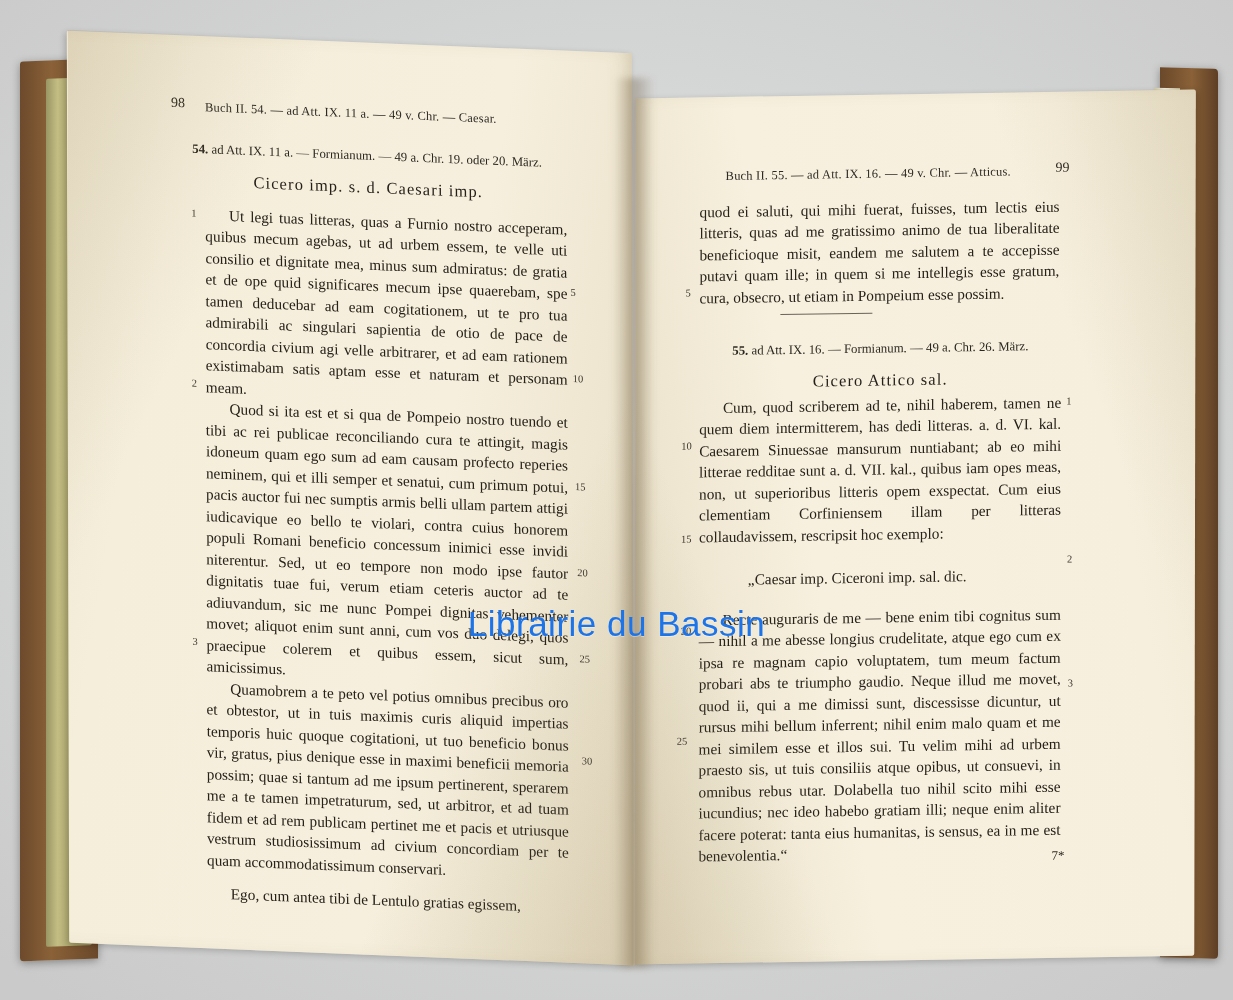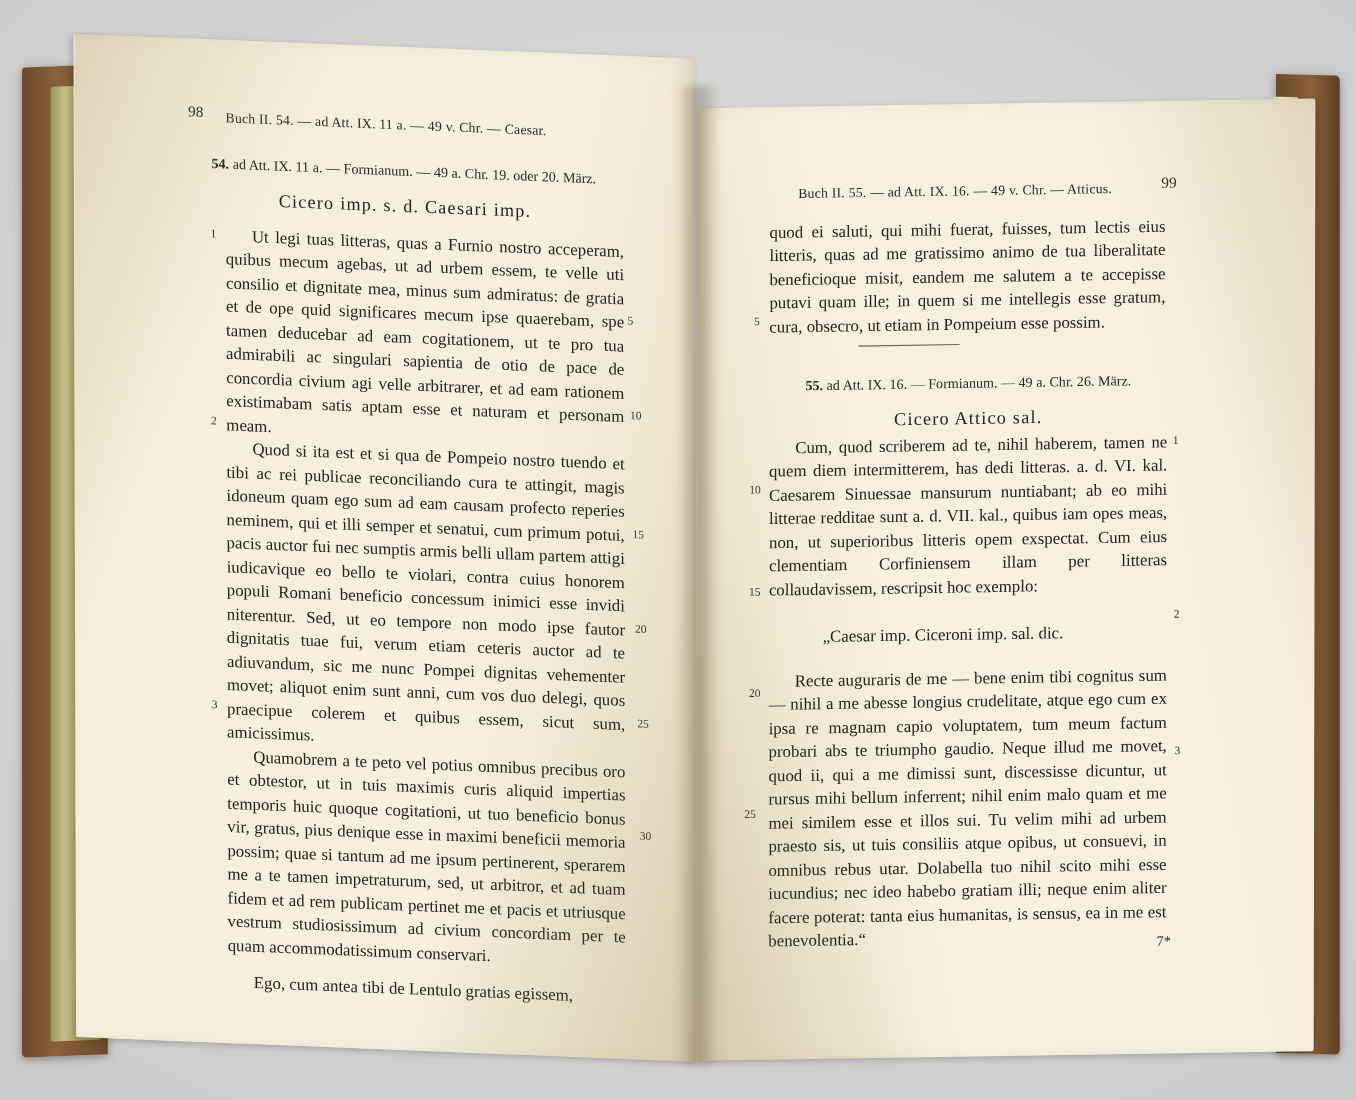--- a/index.html
+++ b/index.html
@@ -290,13 +290,14 @@
         <div class="marg" style="left:42px; top:638px;">25</div>
 
       </div>
     </div>
 
     <div id="gutter"></div>
     <div class="shade" id="shade-left"></div>
     <div class="shade" id="shade-right"></div>
   </div>
 
+  <div id="watermark">Librairie du Bassin</div>
 </div>
 
 </body></html>

